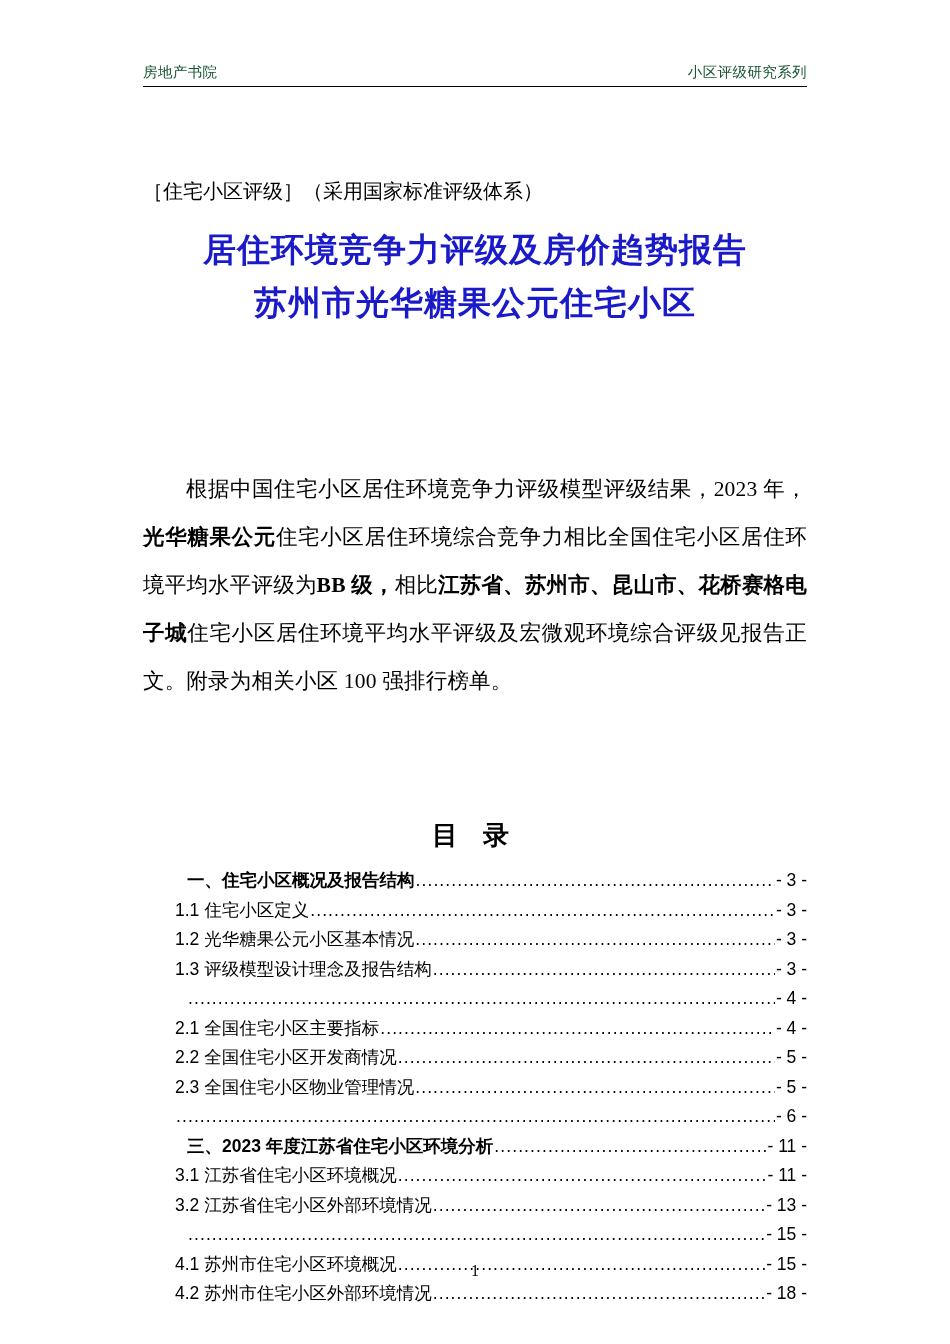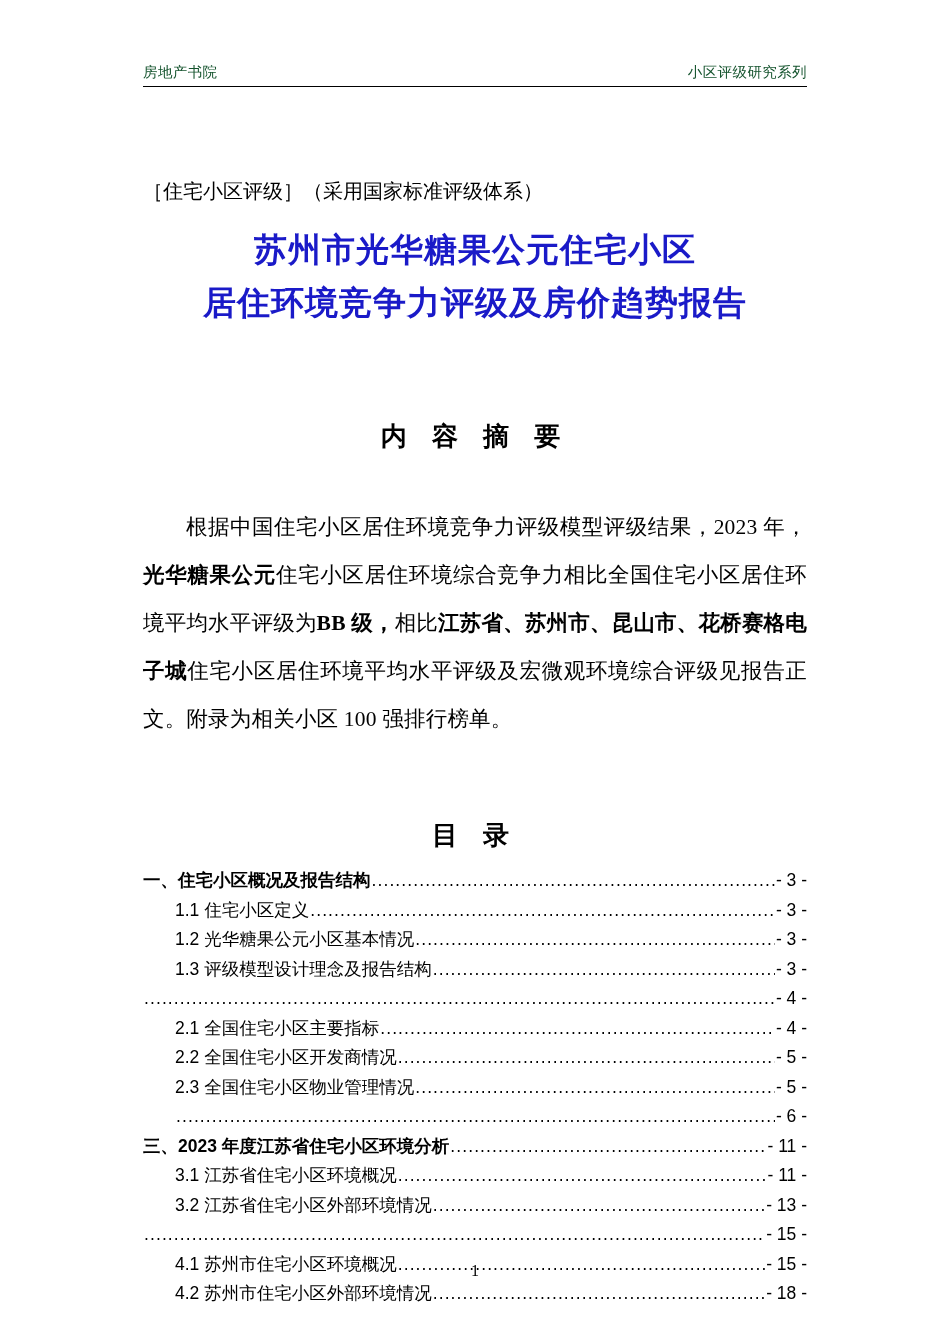--- a/index.html
+++ b/index.html
@@ -93,21 +93,21 @@
     letter-spacing: 9px;
     color: #000000;
   }
   #abstract-heading { top: 419px; }
   #toc-heading { top: 818px; }
 
   .abstract-body {
     position: absolute;
     left: 143px;
     right: 143px;
-    top: 503px;
+    top: 465px;
     font-family: "Liberation Serif", "DejaVu Serif", serif;
     font-size: 21.5px;
     line-height: 48px;
     text-align: justify;
     text-justify: inter-ideograph;
     color: #000000;
     text-indent: 2em;
     letter-spacing: 0.2px;
   }
   .abstract-body b { font-weight: bold; }
@@ -125,20 +125,21 @@
     font-family: "Liberation Sans", "DejaVu Sans", sans-serif;
     font-size: 17.5px;
     line-height: 29.5px;
     color: #000000;
     white-space: nowrap;
     overflow: hidden;
   }
   .toc-row.lvl1 {
     font-weight: bold;
     padding-left: 0;
+    margin-left: 44px;
   }
   .toc-row.lvl2 {
     font-weight: normal;
     padding-left: 32px;
   }
   .toc-label { flex: 0 0 auto; }
   .toc-leader {
     flex: 1 1 auto;
     overflow: hidden;
     margin: 0 1px;
@@ -170,25 +171,24 @@
 <div class="page">
 
   <div class="running-header">
     <span class="rh-left">房地产书院</span>
     <span class="rh-right">小区评级研究系列</span>
   </div>
 
   <div class="bracket-line">［住宅小区评级］（采用国家标准评级体系）</div>
 
   <div class="title-block">
+    <div class="title-line">居住环境竞争力评级及房价趋势报告</div>
     <div class="title-line">苏州市光华糖果公元住宅小区</div>
-    <div class="title-line">居住环境竞争力评级及房价趋势报告</div>
   </div>
 
-  <div class="section-heading" id="abstract-heading">内 容 摘 要</div>
 
   <div class="abstract-body" id="abstract-body"><span>根据中国住宅小区居住环境竞争力评级模型评级结果，2023 年，</span><b>光华糖果公元</b><span>住宅小区居住环境综合竞争力相比全国住宅小区居住环境平均水平评级为</span><b>BB 级，</b><span>相比</span><b>江苏省、苏州市、昆山市、花桥赛格电子城</b><span>住宅小区居住环境平均水平评级及宏微观环境综合评级见报告正文。附录为相关小区 100 强排行榜单。</span></div>
 
   <div class="section-heading" id="toc-heading">目 录</div>
 
   <div class="toc" id="toc-list">
       <div class="toc-row lvl1">
         <span class="toc-label">一、住宅小区概况及报告结构</span>
         <span class="toc-leader"></span>
         <span class="toc-page">- 3 -</span>

